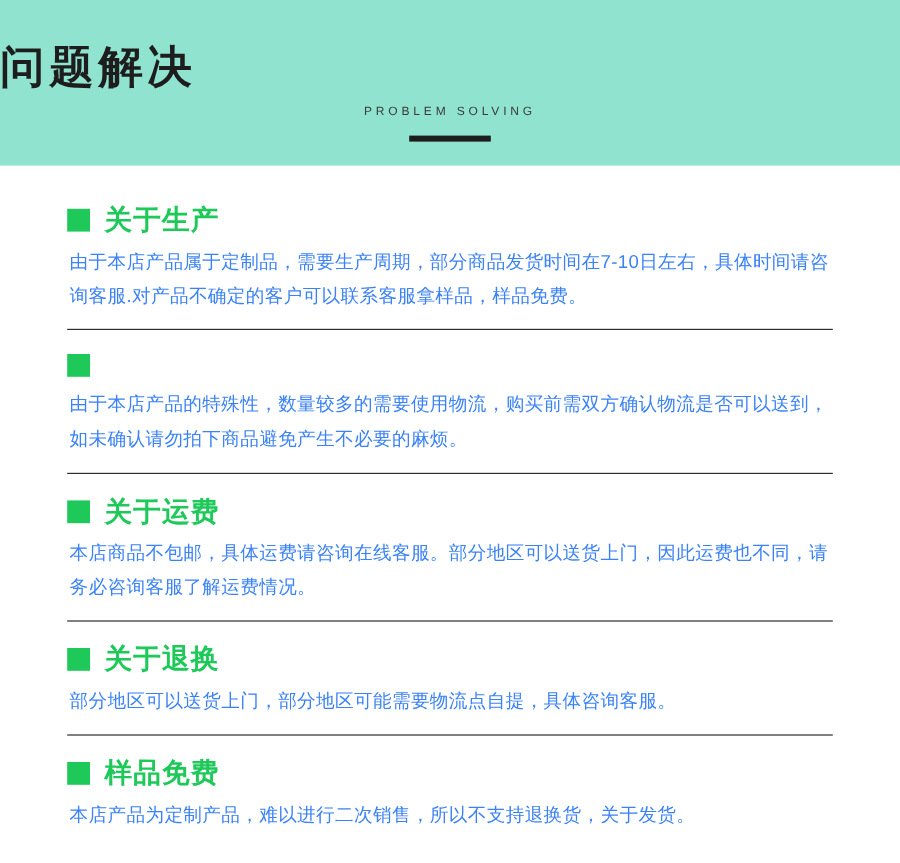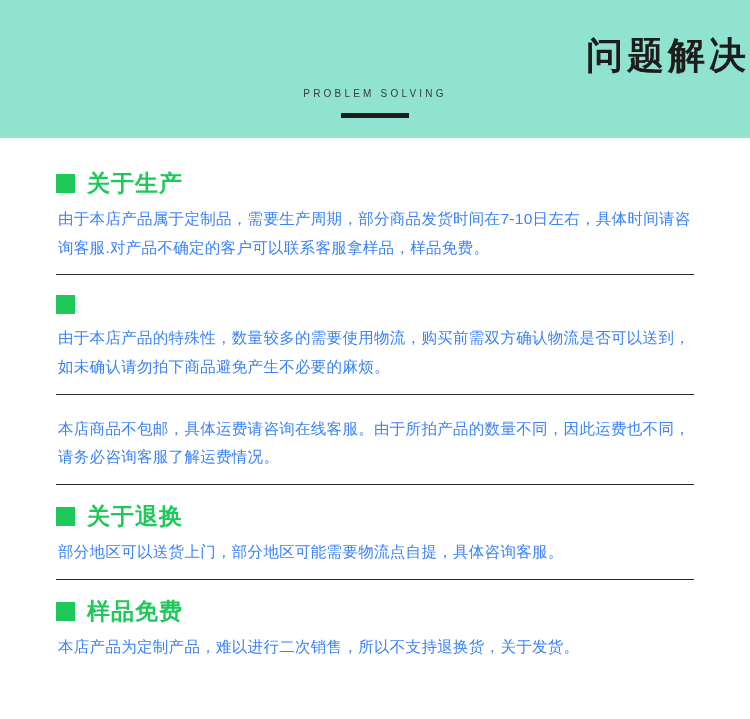--- a/index.html
+++ b/index.html
@@ -25,21 +25,21 @@
     width: 750px;
     height: 138px;
     background: #8fe3cf;
     position: relative;
   }
   .banner-title {
     position: absolute;
     top: 36px;
     left: 0;
     width: 750px;
-    text-align: right;
+    text-align: left;
     font-size: 37px;
     font-weight: bold;
     color: #1d1d1d;
     letter-spacing: 4px;
     line-height: 1.1;
     font-family: "Liberation Sans", sans-serif;
   }
   .banner-sub {
     position: absolute;
     top: 88px;
@@ -127,21 +127,25 @@
 
     <div class="section">
       <div class="section-head">
         <span class="bullet"></span>
       </div>
       <div class="section-body">由于本店产品的特殊性，数量较多的需要使用物流，购买前需双方确认物流是否可以送到，如未确认请勿拍下商品避免产生不必要的麻烦。</div>
       <div class="divider"></div>
     </div>
 
     <div class="section">
-      <div class="section-body">本店商品不包邮，具体运费请咨询在线客服。由于所拍产品的数量不同，因此运费也不同，请务必咨询客服了解运费情况。</div>
+      <div class="section-head">
+        <span class="bullet"></span>
+        <span class="section-title">关于运费</span>
+      </div>
+      <div class="section-body">本店商品不包邮，具体运费请咨询在线客服。部分地区可以送货上门，因此运费也不同，请务必咨询客服了解运费情况。</div>
       <div class="divider"></div>
     </div>
 
     <div class="section">
       <div class="section-head">
         <span class="bullet"></span>
         <span class="section-title">关于退换</span>
       </div>
       <div class="section-body">部分地区可以送货上门，部分地区可能需要物流点自提，具体咨询客服。</div>
       <div class="divider"></div>

